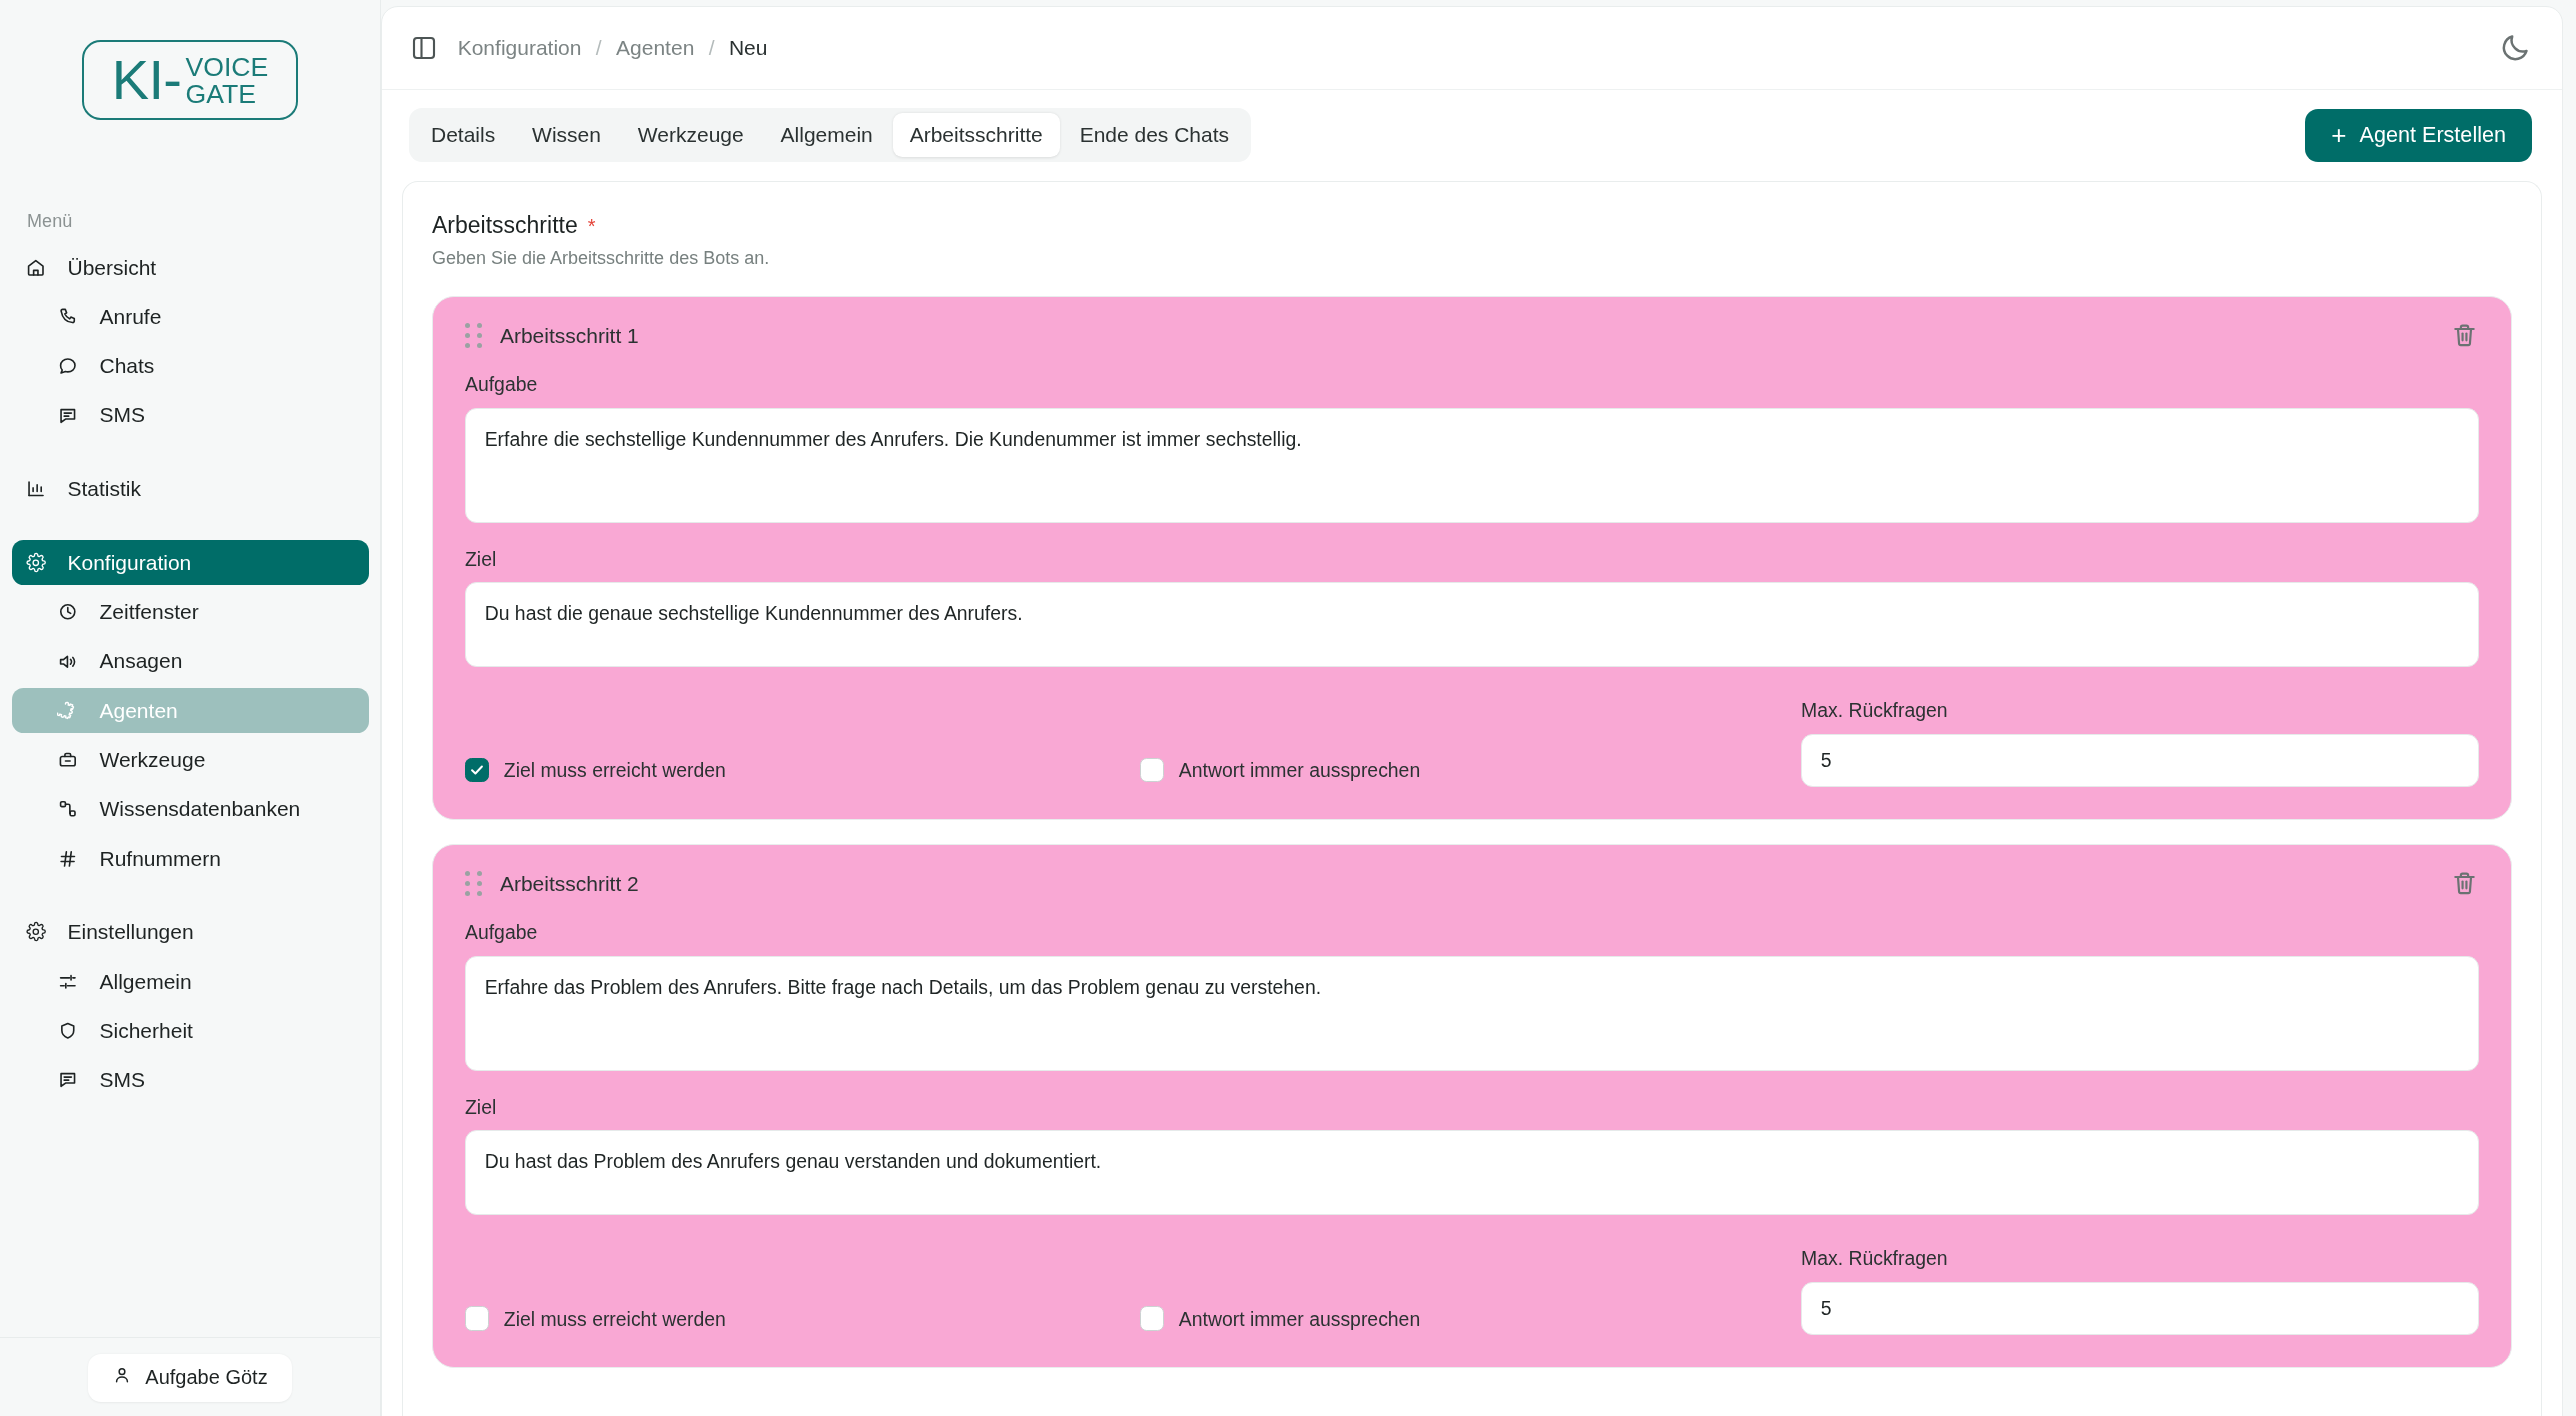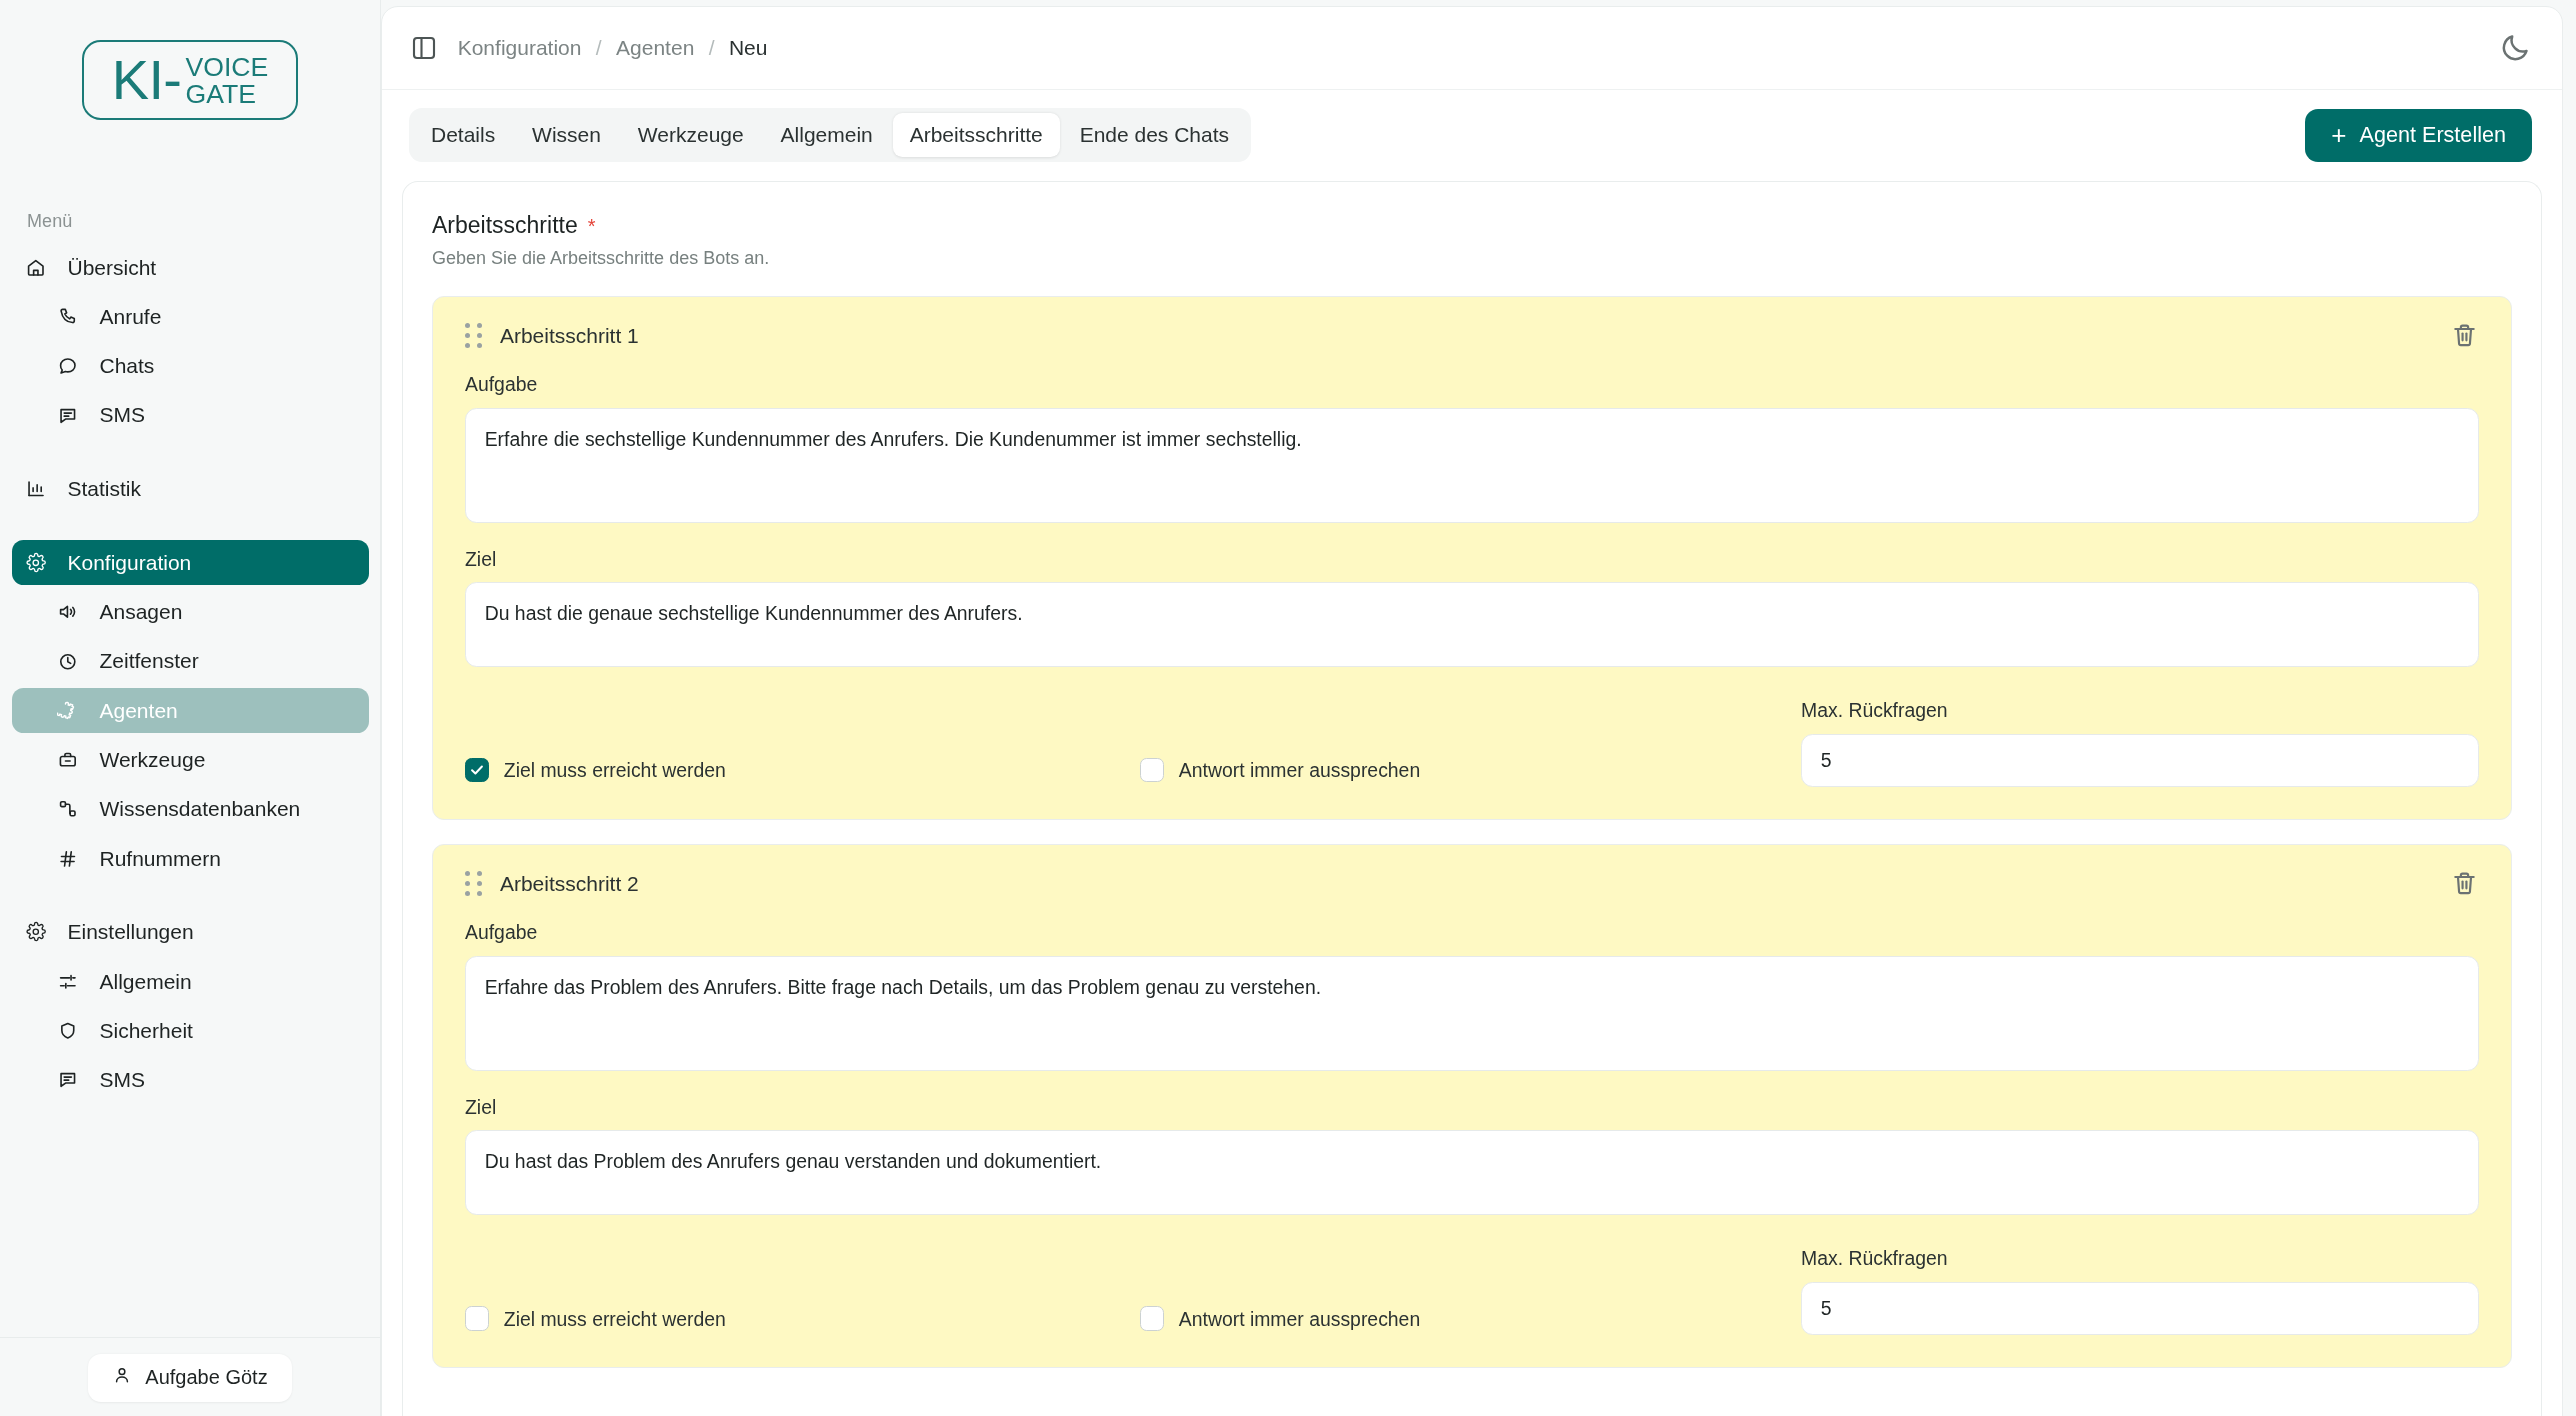--- a/index.html
+++ b/index.html
@@ -129,23 +129,23 @@
     background: #ffffff;
     padding: 30px 29px 0 29px;
   }
   .sec-title-row { display: flex; align-items: center; gap: 10px; }
   .sec-title { font-size: 23px; color: #1d2323; }
   .req-star { color: #e4443a; font-size: 20px; line-height: 1; }
   .sec-sub { font-size: 18px; color: #77807f; margin-top: 8.6px; }
 
   .steps { margin-top: 27px; }
   .step-card {
-    border: 1.4px solid #e9eded; border-radius: 12px;
+    border: 1.4px solid #e9eded; border-radius: 22px;
     padding: 24.4px 32px 32px 32px; margin-bottom: 24.4px;
-    background: #fef9c3;
+    background: #f9a8d4;
   }
   .step-head { display: flex; align-items: center; }
   .drag-handle {
     display: grid; grid-template-columns: 5.7px 5.7px; gap: 5px 6.5px;
     margin-right: 17px; cursor: grab;
   }
   .drag-handle i { width: 5px; height: 5px; border-radius: 50%; background: #9aa2a2; display:block; }
   .step-title { font-size: 21px; color: #2b3232; }
   .step-head-spacer { flex: 1; }
   .trash-btn { cursor: pointer; width: 29px; height: 29px; display:flex; align-items:center; justify-content:center; }
@@ -261,35 +261,35 @@
             <svg viewBox="0 0 24 24" fill="none" stroke="currentColor" stroke-width="1.5" stroke-linecap="round" stroke-linejoin="round">
               <circle cx="12" cy="12" r="3"></circle>
               <path d="M19.2 14.4a1.5 1.5 0 0 0 .3 1.7l.1.1a1.8 1.8 0 1 1-2.6 2.6l-.1-.1a1.5 1.5 0 0 0-1.7-.3 1.5 1.5 0 0 0-.9 1.4v.2a1.8 1.8 0 1 1-3.6 0v-.1a1.5 1.5 0 0 0-1-1.4 1.5 1.5 0 0 0-1.7.3l-.1.1a1.8 1.8 0 1 1-2.6-2.6l.1-.1a1.5 1.5 0 0 0 .3-1.7 1.5 1.5 0 0 0-1.4-.9h-.2a1.8 1.8 0 1 1 0-3.6h.1a1.5 1.5 0 0 0 1.4-1 1.5 1.5 0 0 0-.3-1.7l-.1-.1a1.8 1.8 0 1 1 2.6-2.6l.1.1a1.5 1.5 0 0 0 1.7.3h.1a1.5 1.5 0 0 0 .9-1.4v-.2a1.8 1.8 0 1 1 3.6 0v.1a1.5 1.5 0 0 0 .9 1.4 1.5 1.5 0 0 0 1.7-.3l.1-.1a1.8 1.8 0 1 1 2.6 2.6l-.1.1a1.5 1.5 0 0 0-.3 1.7v.1a1.5 1.5 0 0 0 1.4.9h.2a1.8 1.8 0 1 1 0 3.6h-.1a1.5 1.5 0 0 0-1.4.9z"></path>
             </svg>
           </span>
           <span>Konfiguration</span>
         </div>
         <div class="nav-item sub">
           <span class="ico">
             <svg viewBox="0 0 24 24" fill="none" stroke="currentColor" stroke-width="1.8" stroke-linecap="round" stroke-linejoin="round">
+              <circle cx="12" cy="12" r="7.8"></circle>
+              <polyline points="12 7.4 12 12 15.2 13.8"></polyline>
+            </svg>
+          </span>
+          <span>Zeitfenster</span>
+        </div>
+        <div class="nav-item sub">
+          <span class="ico">
+            <svg viewBox="0 0 24 24" fill="none" stroke="currentColor" stroke-width="1.8" stroke-linecap="round" stroke-linejoin="round">
               <path d="M4 9.6h3.2L11.6 6v12l-4.4-3.6H4z"></path>
               <path d="M15 9.4a3.6 3.6 0 0 1 0 5.2"></path>
               <path d="M17.6 7.2a7 7 0 0 1 0 9.6"></path>
             </svg>
           </span>
           <span>Ansagen</span>
-        </div>
-        <div class="nav-item sub">
-          <span class="ico">
-            <svg viewBox="0 0 24 24" fill="none" stroke="currentColor" stroke-width="1.8" stroke-linecap="round" stroke-linejoin="round">
-              <circle cx="12" cy="12" r="7.8"></circle>
-              <polyline points="12 7.4 12 12 15.2 13.8"></polyline>
-            </svg>
-          </span>
-          <span>Zeitfenster</span>
         </div>
         <div class="nav-item sub active-soft">
           <span class="ico">
             <svg viewBox="0 0 24 24" fill="none" stroke="currentColor" stroke-width="1.6" stroke-linecap="round" stroke-linejoin="round">
               <path d="M9.4 4.4a1.7 1.7 0 1 1 3 1.1l1.9.5.6-1.5 2.5 1-.7 1.6 1.6.7-1 2.5-1.6-.6-.5 1.9a1.7 1.7 0 1 1-1.1 3l-.6 1.9 1.6.6-1 2.5-1.6-.7-.7 1.6-2.5-1 .6-1.6-1.9-.5a1.7 1.7 0 1 1-3-1.1l-1.9-.6-.6 1.6-2.5-1 .7-1.6"></path>
             </svg>
           </span>
           <span>Agenten</span>
         </div>
         <div class="nav-item sub">

